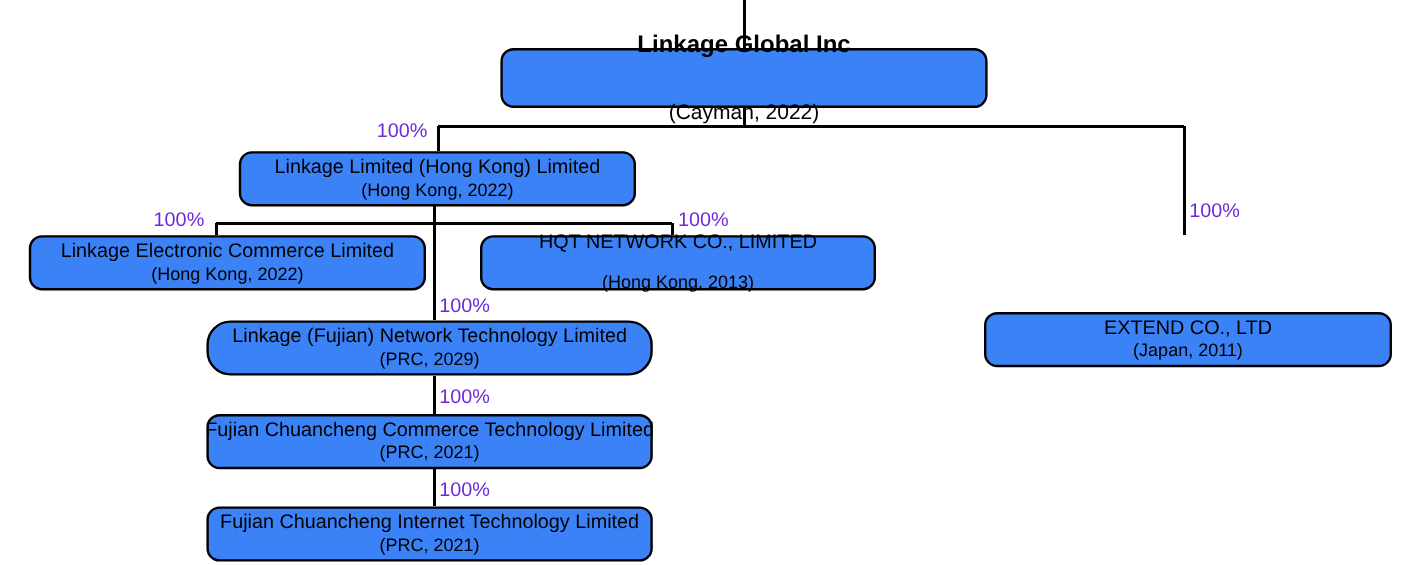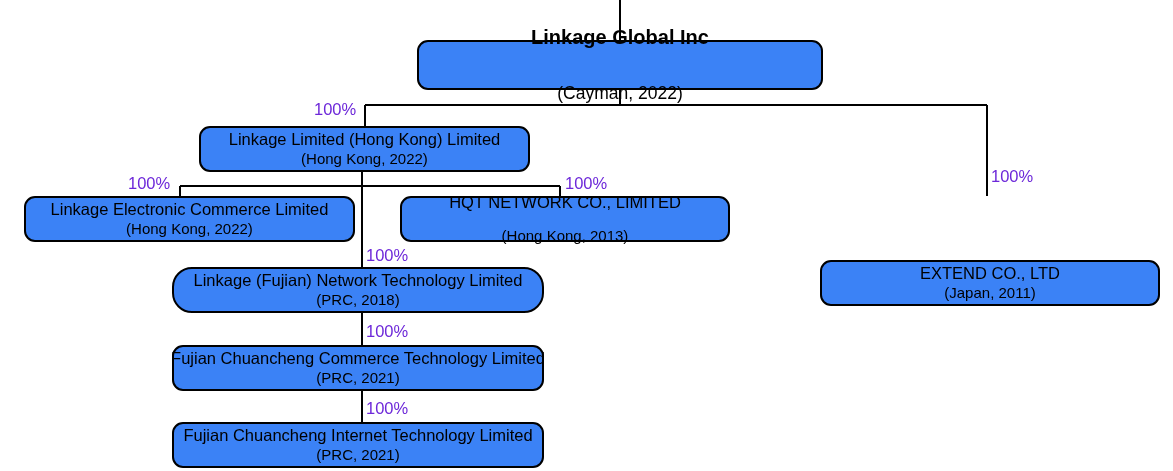--- a/index.html
+++ b/index.html
@@ -121,21 +121,21 @@
     <div class="sub">(Hong Kong, 2013)</div>
   </div>
 
   <div class="node" style="left:820px; top:212px; width:340px; height:46px;margin-top:48px;">
     <div class="nm">EXTEND CO., LTD</div>
     <div class="sub">(Japan, 2011)</div>
   </div>
 
   <div class="node" style="left:172px; top:267px; width:372px; height:46px;border-radius:20px;">
     <div class="nm">Linkage (Fujian) Network Technology Limited</div>
-    <div class="sub">(PRC, 2018)</div>
+    <div class="sub">(PRC, 2029)</div>
   </div>
 
   <div class="node" style="left:172px; top:345px; width:372px; height:46px;">
     <div class="nm">Fujian Chuancheng Commerce Technology Limited</div>
     <div class="sub">(PRC, 2021)</div>
   </div>
 
   <div class="node" style="left:172px; top:422px; width:372px; height:46px;">
     <div class="nm">Fujian Chuancheng Internet Technology Limited</div>
     <div class="sub">(PRC, 2021)</div>

